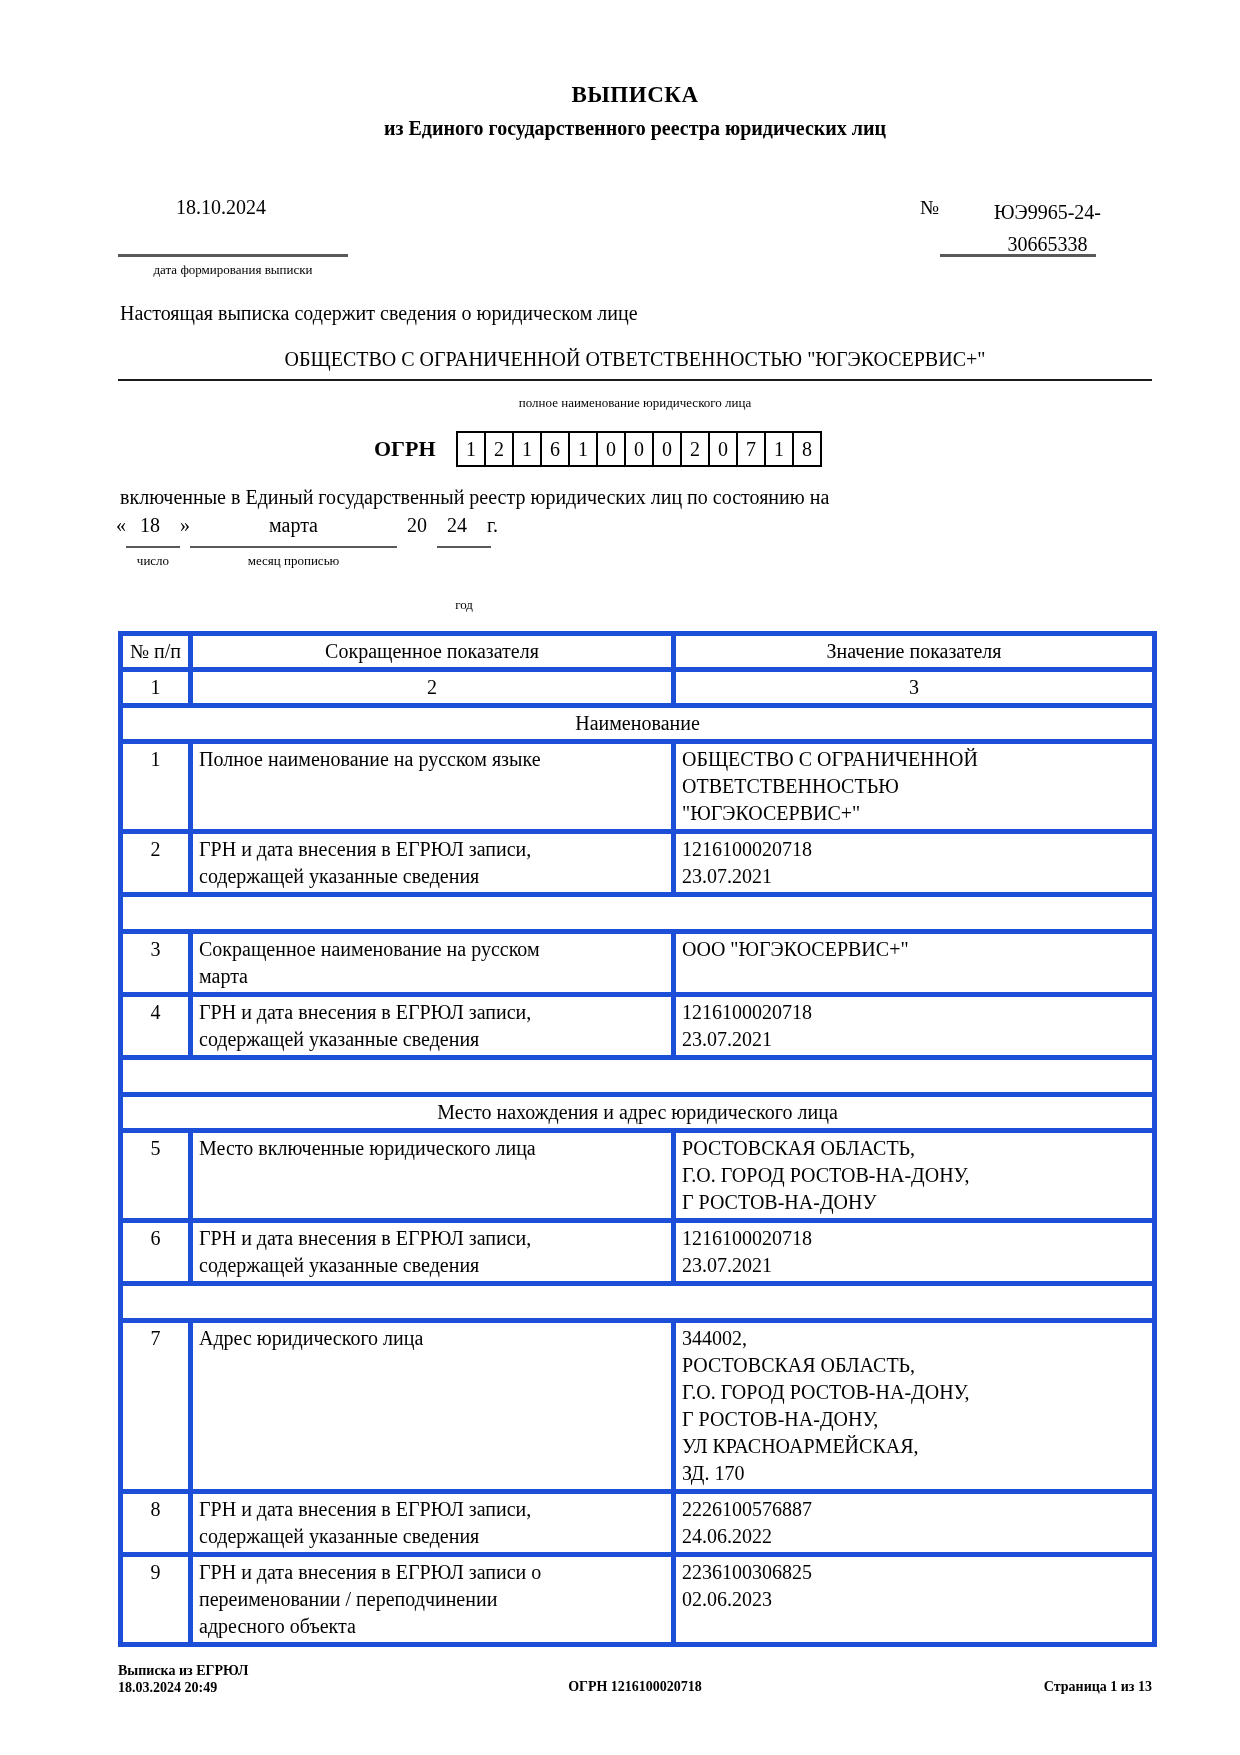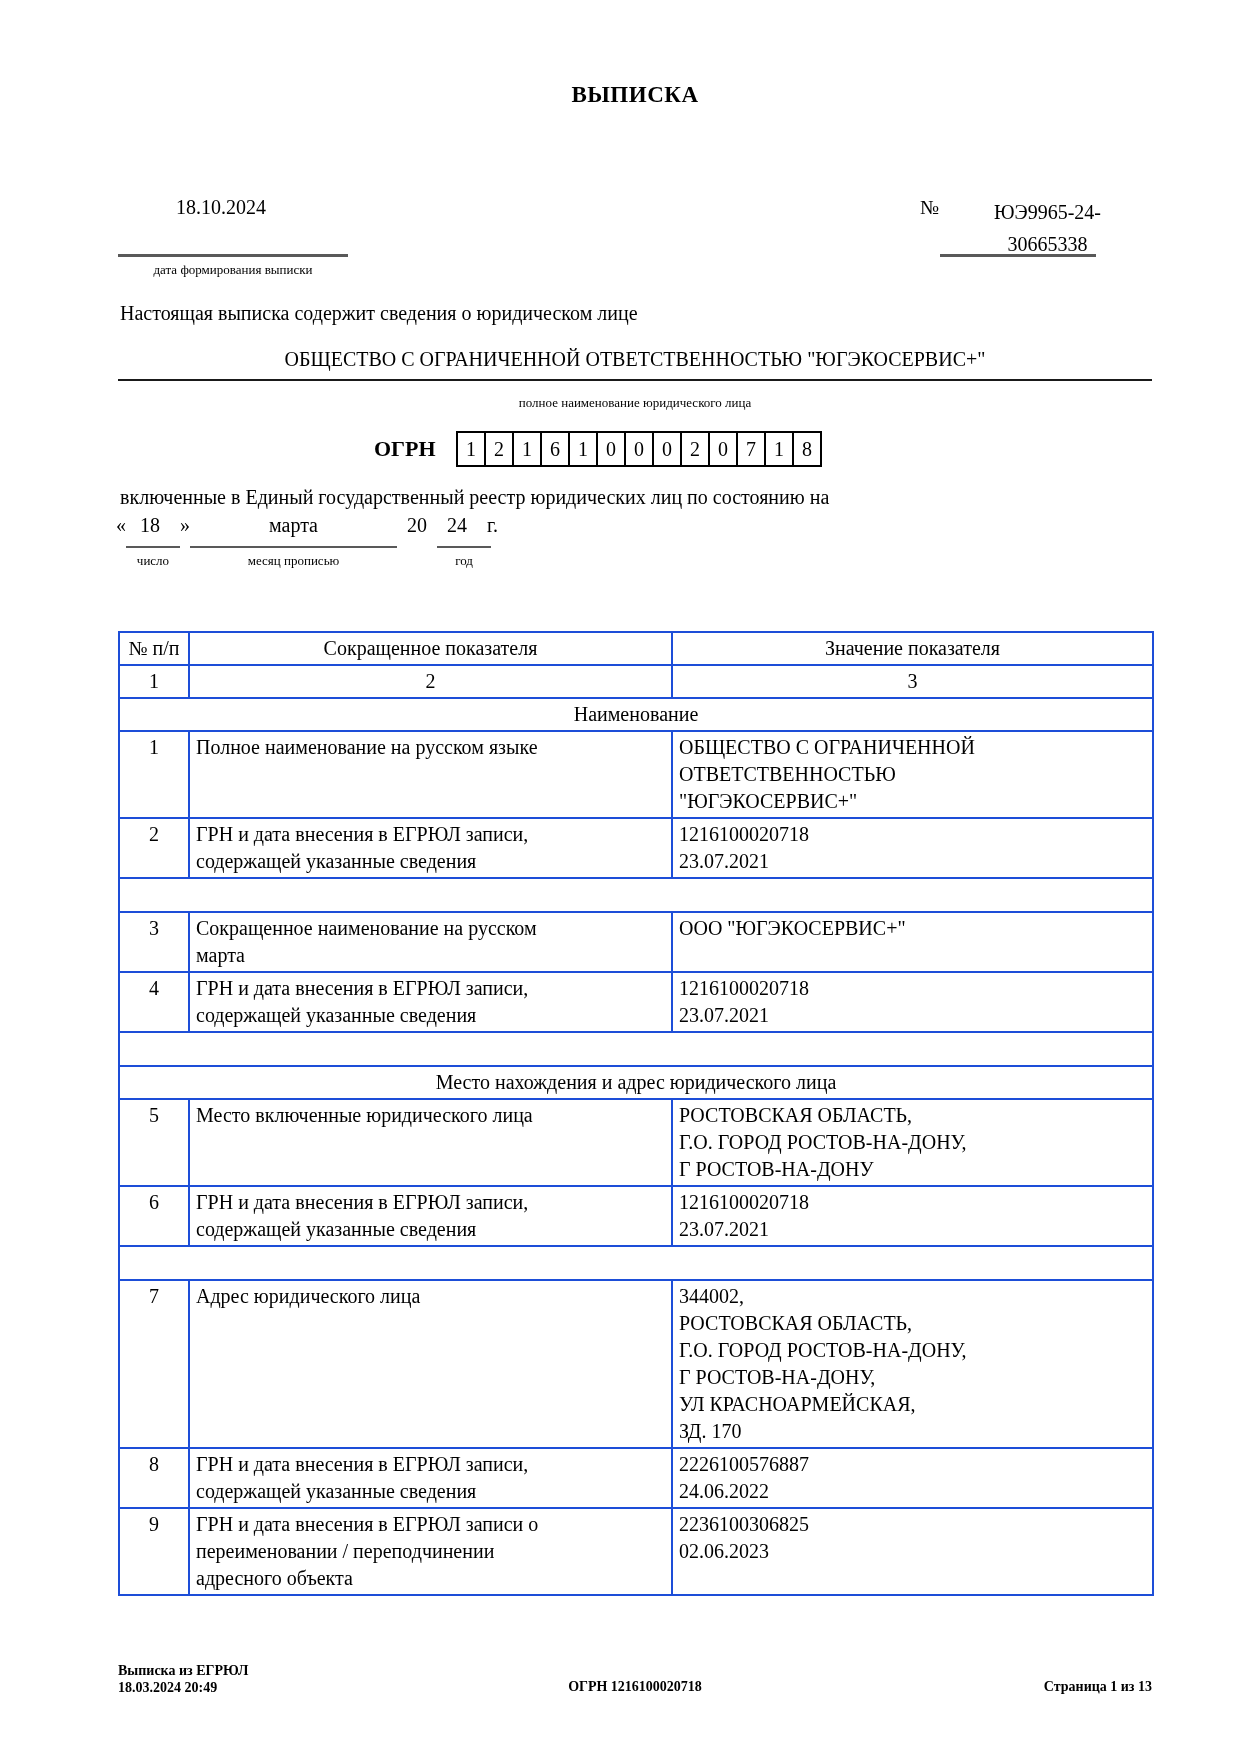--- a/index.html
+++ b/index.html
@@ -35,25 +35,25 @@
   .dl-oq { left:116px; } .dl-day { left:140px; } .dl-cq { left:180px; }
   .dl-month { left:190px; width:207px; text-align:center; }
   .dl-century { left:407px; } .dl-year { left:447px; } .dl-suffix { left:487px; }
   .dl-rule { height:2px; background:#595959; top:546px; }
   .dl-rule-day { left:126px; width:54px; }
   .dl-rule-month { left:190px; width:207px; }
   .dl-rule-year { left:437px; width:54px; }
   .dl-label { top:553px; text-align:center; }
   .dl-label-day { left:126px; width:54px; }
   .dl-label-month { left:190px; width:207px; }
-  .dl-label-year { left:437px; width:54px; }
+  .dl-label-year { left:437px; width:54px;margin-top:44px; }
 
   table.vypiska { position:absolute; left:118px; top:631px; width:1036px; border-collapse:collapse; table-layout:fixed; }
   table.vypiska td, table.vypiska th {
-    border:2px solid #1d4ed8; font-size:20px; font-weight:normal; line-height:27px;
+    border:5px solid #1d4ed8; font-size:20px; font-weight:normal; line-height:27px;
     vertical-align:top; padding:2px 6px; white-space:pre-line; word-wrap:break-word;
   }
   .head-cell { text-align:center; vertical-align:middle; padding:3px 2px; }
   .colnum-cell { text-align:center; padding:1px 2px; }
   .section-cell { font-weight:bold; text-align:center; padding:3px 6px; }
   .spacer-cell { height:28px; padding:0; }
   .num-cell { text-align:center; padding:2px 1px; }
   .name-cell { text-align:left; }
   .value-cell { text-align:left; }
 
@@ -61,20 +61,21 @@
   .footer-left { left:118px; top:1662px; line-height:17px; white-space:pre-line; }
   .footer-center { left:118px; top:1679px; width:1034px; text-align:center; }
   .footer-right { left:118px; top:1679px; width:1034px; text-align:right; }
 </style>
 </head>
 <body>
 
 <div class="page">
 
   <div class="abs doc-title">ВЫПИСКА</div>
+  <div class="abs doc-subtitle">из Единого государственного реестра юридических лиц</div>
 
   <div class="abs formation-date">18.10.2024</div>
   <div class="abs number-sign">№</div>
   <div class="abs number-block">ЮЭ9965-24-
 30665338</div>
 
   <div class="abs rule rule-left"></div>
   <div class="abs rule rule-right"></div>
   <div class="abs small-label formation-date-label">дата формирования выписки</div>
 

